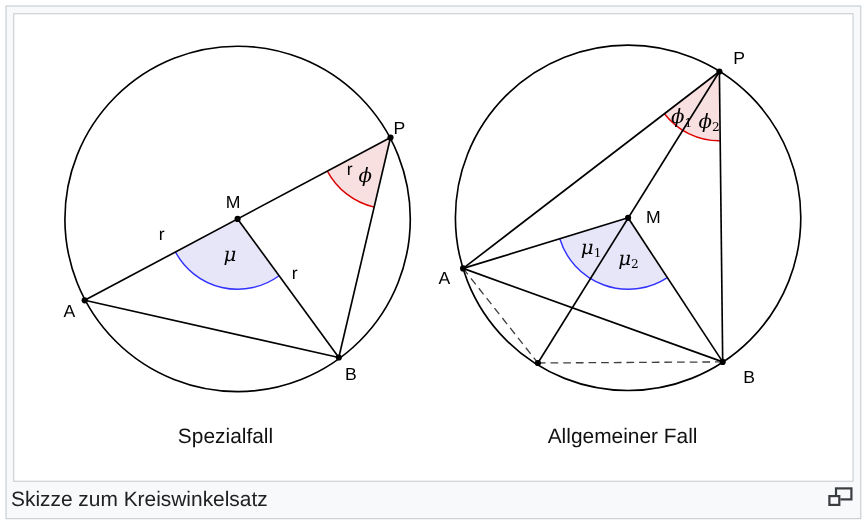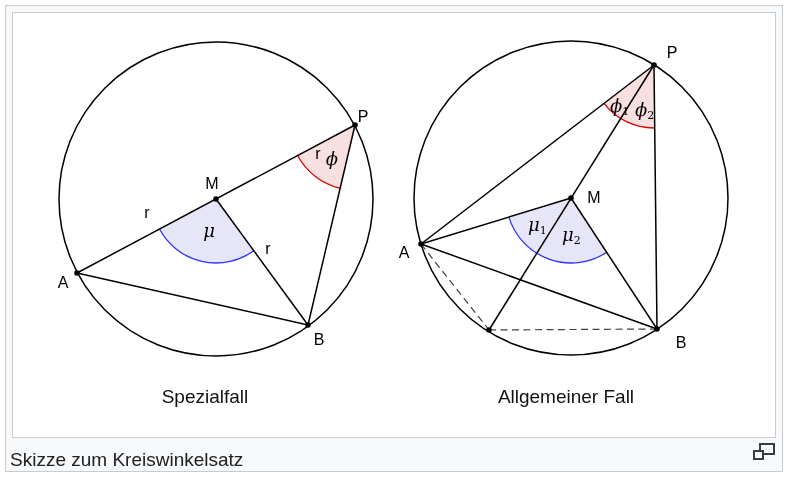--- a/index.html
+++ b/index.html
@@ -15,21 +15,21 @@
   .image-area {
     position:absolute; left:6px; top:6px;
     width:764px; height:426px;
     border:1px solid #c8ccd1;
     background:#ffffff;
   }
   .image-area svg { display:block; }
 
   .caption-bar {
     position:absolute; left:0; top:432px; width:776px; height:33px;
-    display:flex; align-items:flex-end;
+    display:flex; align-items:center;
     padding-left:4px;
     font-size:19px; color:#202122;
   }
   .caption-text { flex:0 1 auto; }
 
   .magnify-icon {
     position:absolute; right:7px; top:437px;
     width:22px; height:17px;
     cursor:pointer;
   }

